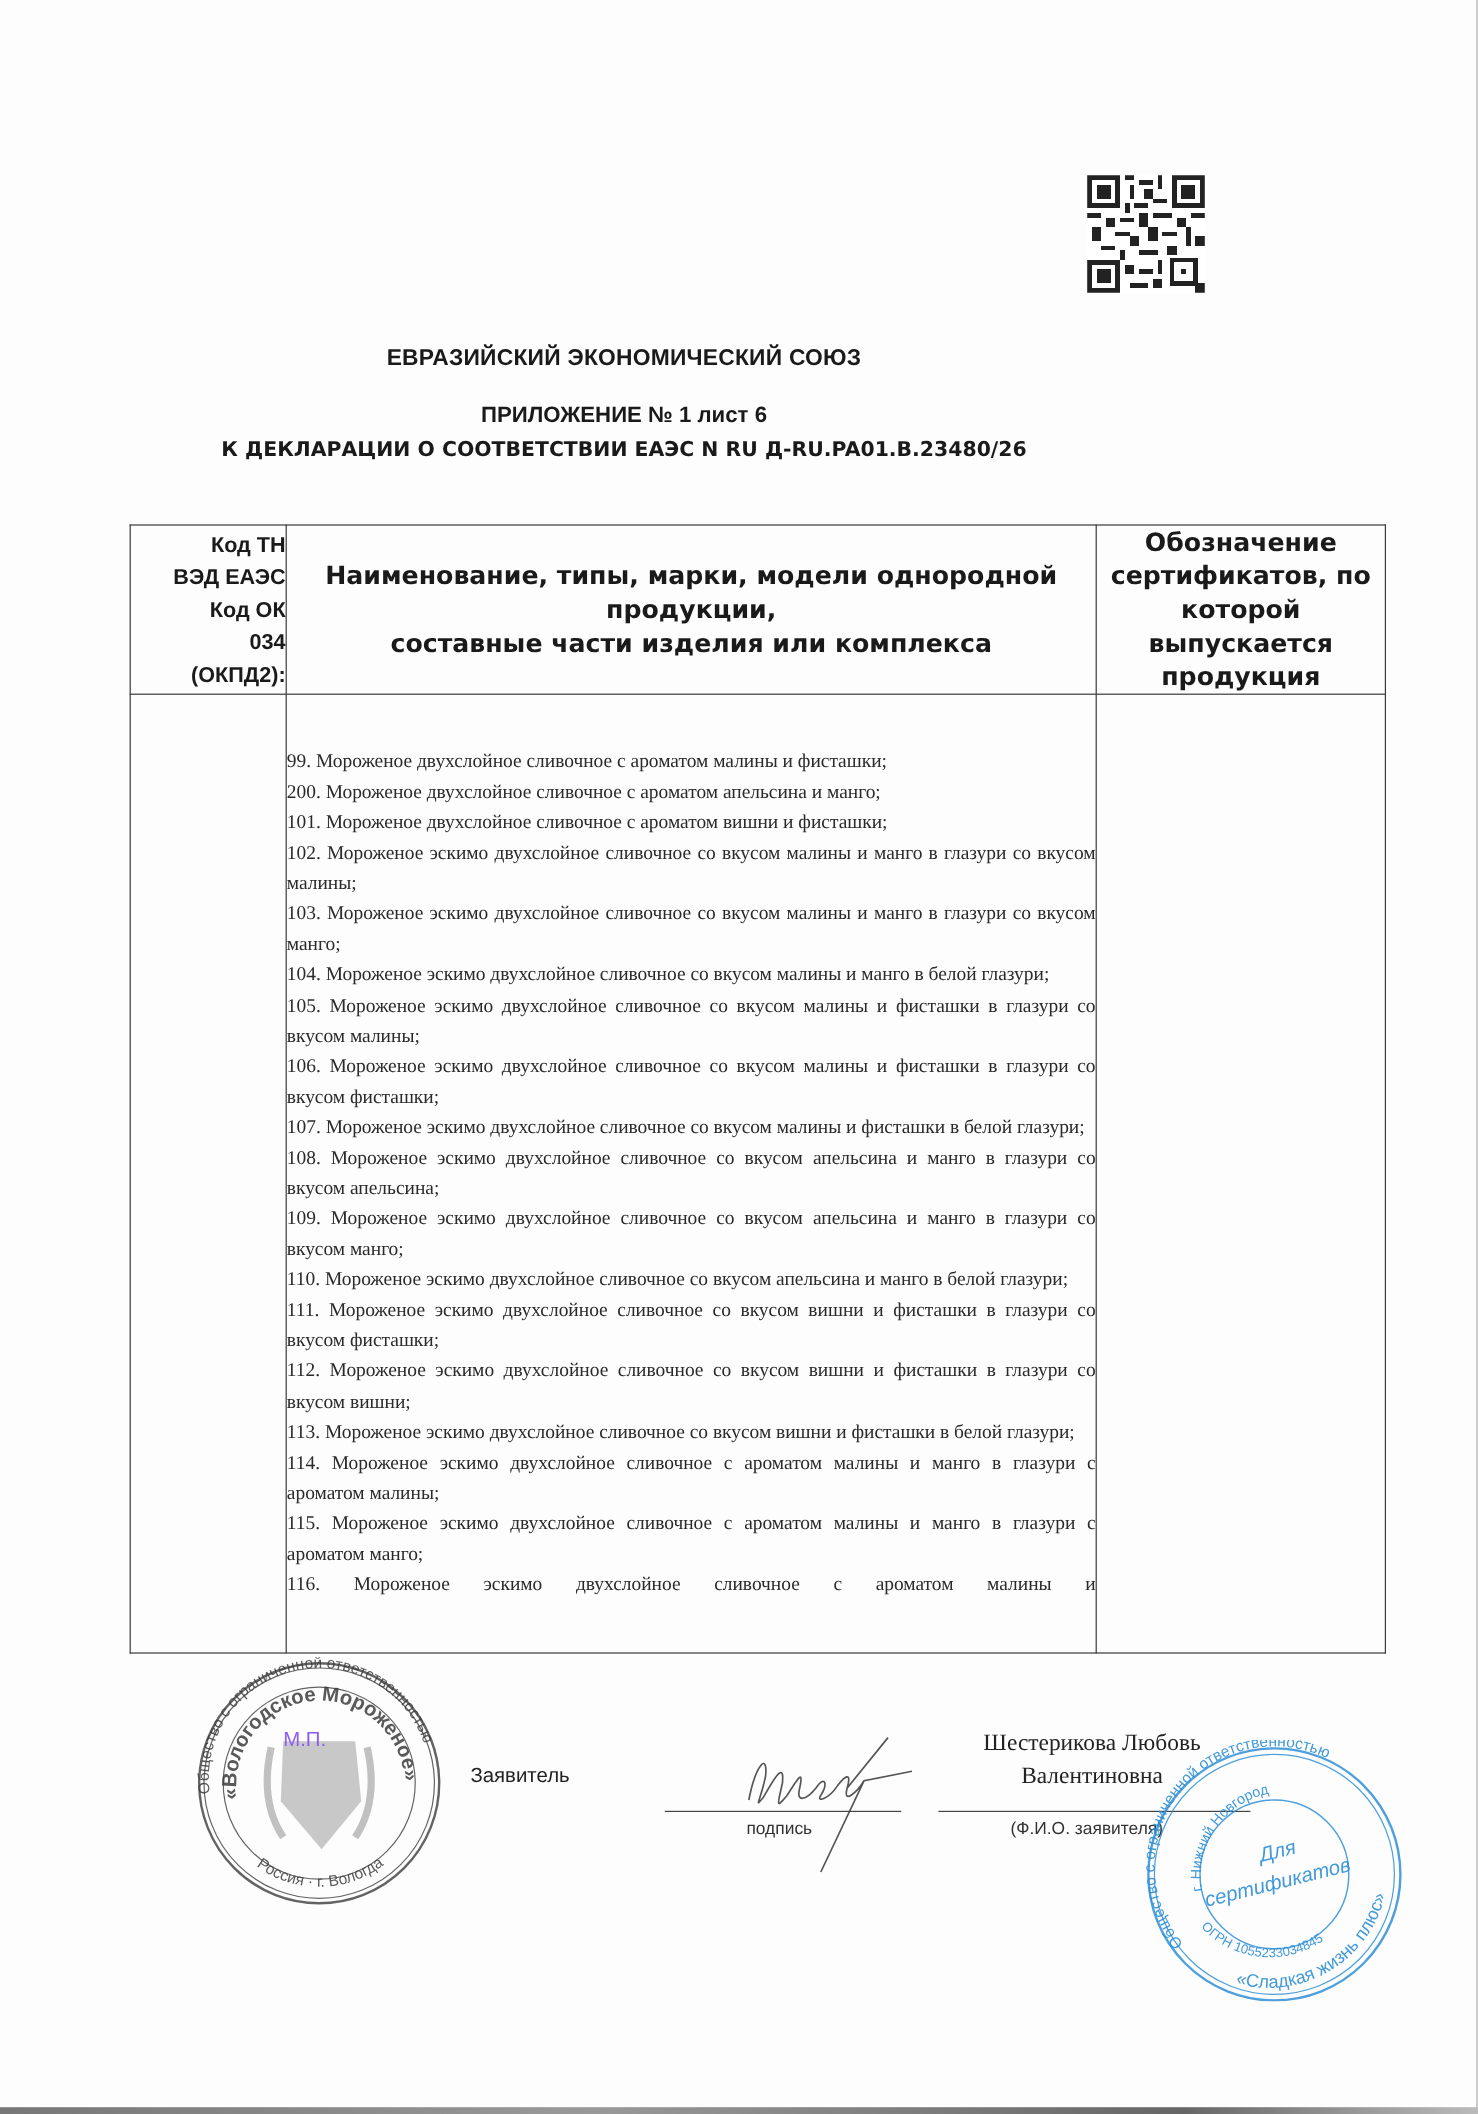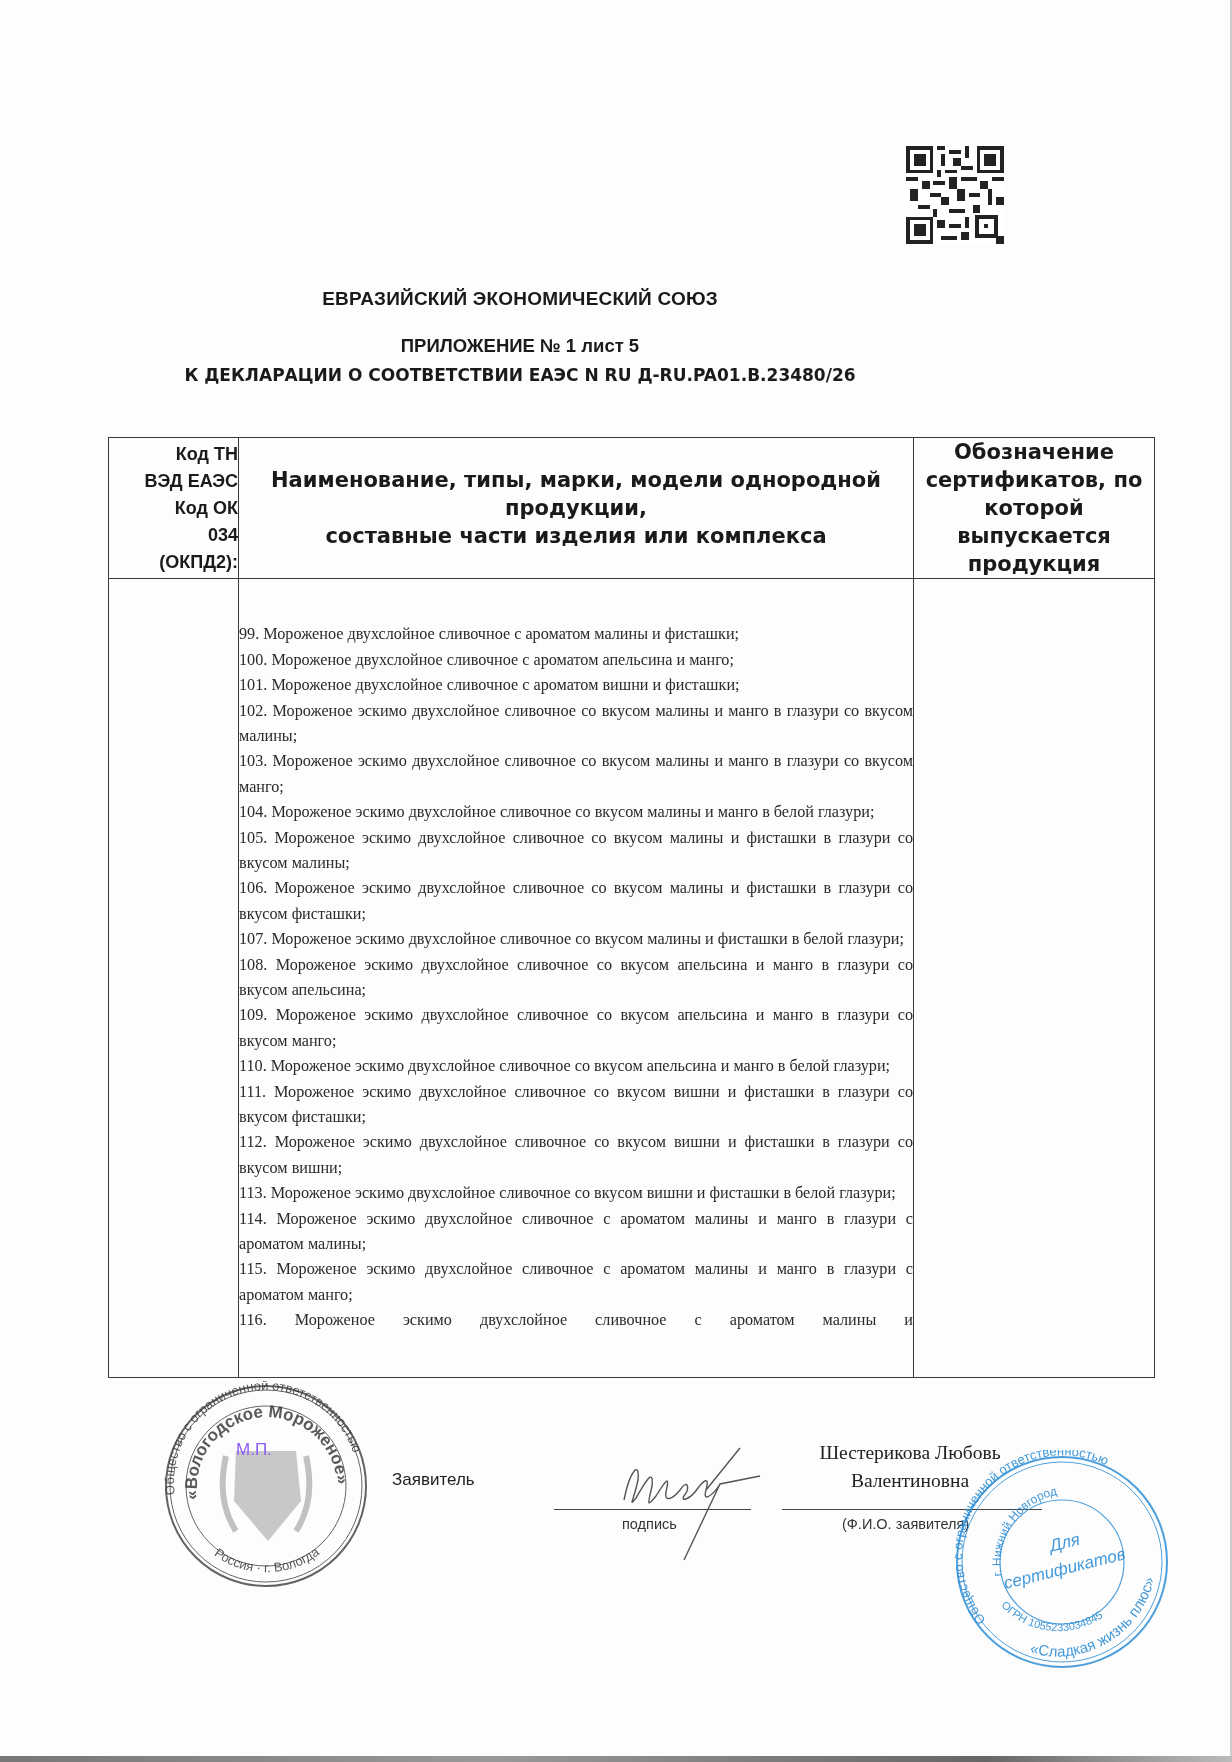--- a/index.html
+++ b/index.html
@@ -103,21 +103,21 @@
       <rect x="15" y="18" width="1" height="3"></rect>
       <rect x="18" y="18" width="5" height="5" fill="none" stroke="#222" stroke-width="1"></rect>
     <rect x="20" y="20" width="1" height="1"></rect>
       <rect x="9" y="23" width="4" height="1"></rect>
       <rect x="14" y="22" width="2" height="2"></rect>
     <rect x="23" y="23" width="2" height="2"></rect>
   </g>
 </svg>
 
 <div class="heading h1">ЕВРАЗИЙСКИЙ ЭКОНОМИЧЕСКИЙ СОЮЗ</div>
-<div class="heading h2">ПРИЛОЖЕНИЕ № 1 лист 5</div>
+<div class="heading h2">ПРИЛОЖЕНИЕ № 1 лист 6</div>
 <div class="heading h3">К ДЕКЛАРАЦИИ О СООТВЕТСТВИИ  ЕАЭС N RU Д-RU.PA01.B.23480/26</div>
 
 <table class="decl">
   <colgroup>
       <col class="col1">
       <col class="col2">
       <col class="col3">
     </colgroup>
   <tbody>
       <tr>
@@ -136,21 +136,21 @@
       <div>Обозначение</div>
       <div>сертификатов, по</div>
       <div>которой выпускается</div>
       <div>продукция</div>
     </th>
   </tr>
   <tr>
     <td></td>
     <td class="body-col2">
       <div class="item">99. Мороженое двухслойное сливочное с ароматом малины и фисташки;</div>
-      <div class="item">100. Мороженое двухслойное сливочное с ароматом апельсина и манго;</div>
+      <div class="item">200. Мороженое двухслойное сливочное с ароматом апельсина и манго;</div>
       <div class="item">101. Мороженое двухслойное сливочное с ароматом вишни и фисташки;</div>
       <div class="item">102. Мороженое эскимо двухслойное сливочное со вкусом  малины и манго в глазури со вкусом малины;</div>
       <div class="item">103. Мороженое эскимо двухслойное сливочное со вкусом  малины и манго в глазури со вкусом манго;</div>
       <div class="item">104. Мороженое эскимо двухслойное сливочное со вкусом  малины и манго в белой глазури;</div>
       <div class="item">105. Мороженое эскимо двухслойное сливочное со вкусом  малины и фисташки в глазури со вкусом малины;</div>
       <div class="item">106. Мороженое эскимо двухслойное сливочное со вкусом  малины и фисташки в глазури со вкусом  фисташки;</div>
       <div class="item">107. Мороженое эскимо двухслойное сливочное со вкусом  малины и фисташки в белой глазури;</div>
       <div class="item">108. Мороженое эскимо двухслойное сливочное со вкусом апельсина и манго в глазури со вкусом апельсина;</div>
       <div class="item">109. Мороженое эскимо двухслойное сливочное со вкусом апельсина и манго в глазури со вкусом манго;</div>
       <div class="item">110. Мороженое эскимо двухслойное сливочное со вкусом апельсина и манго в белой глазури;</div>

